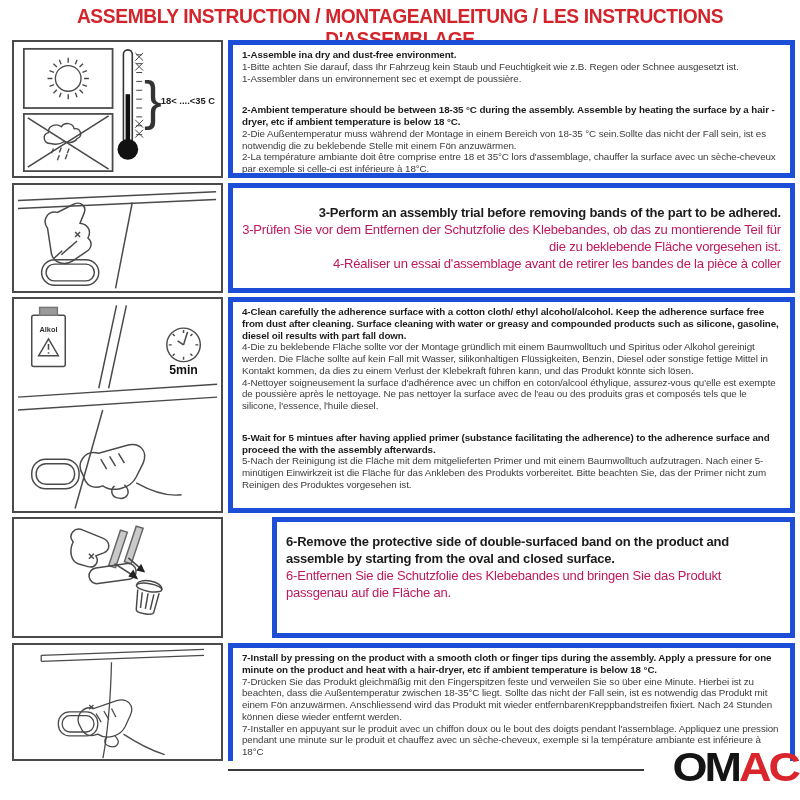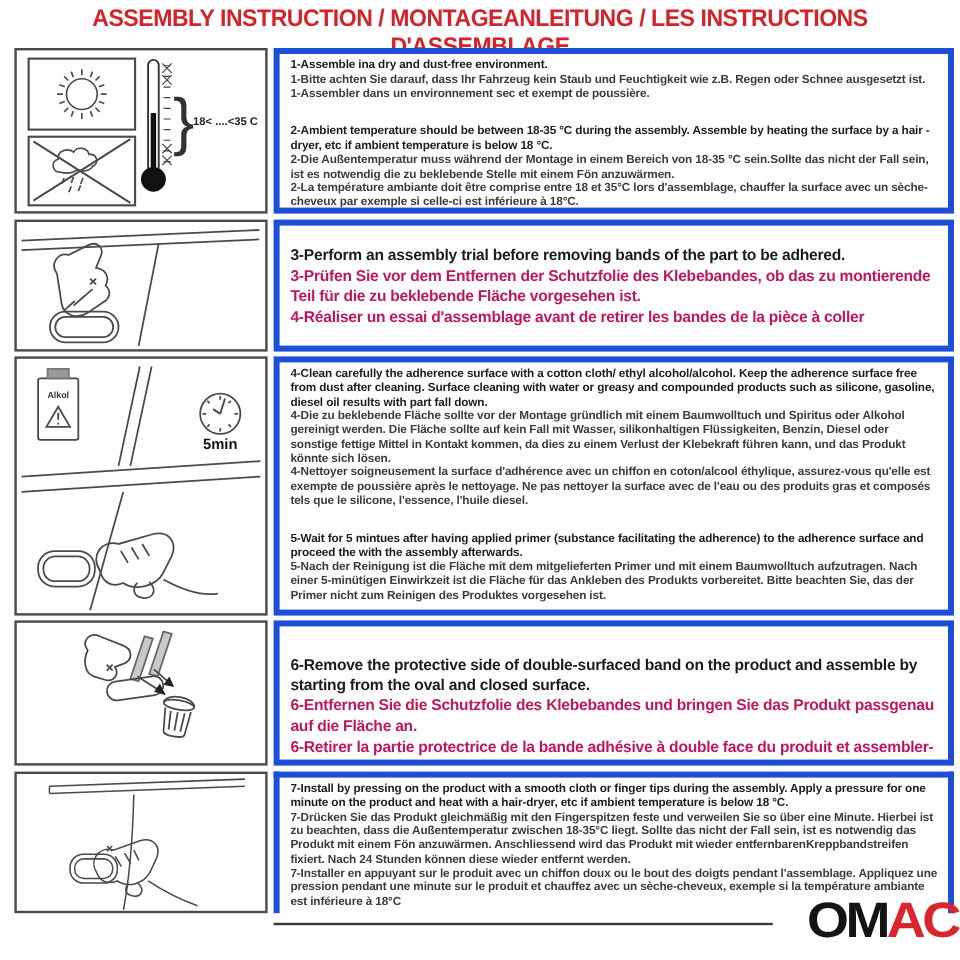--- a/index.html
+++ b/index.html
@@ -8,27 +8,27 @@
   .title{position:absolute;top:5px;left:0;width:100%;text-align:center;
          font-size:20px;font-weight:bold;color:#d3232b;letter-spacing:-0.4px;
          transform:scaleX(0.96);}
   .row{position:absolute;left:12px;right:5px;}
   .img-box{position:absolute;left:0;top:0;width:211px;bottom:0;
            border:2px solid #4a4a4a;background:#fff;box-sizing:border-box;overflow:hidden;}
   .txt-box{position:absolute;left:216px;right:0;top:0;bottom:0;
            border:5px solid #1d4ed8;box-sizing:border-box;
            padding:4px 9px;overflow:hidden;background:#fff;}
   .txt-box.open-bottom{border-bottom:none;}
-  .txt-box p{margin:0;font-weight:bold;}
+  .txt-box p{margin:0;}
   .sm p{font-size:9.8px;line-height:1.2;letter-spacing:-0.1px;color:#3c3c3c;}
   .lg p{font-size:13px;line-height:1.32;letter-spacing:-0.2px;color:#be185d;}
   p.b{font-weight:bold;color:#1c1c1c;}
   p.gap{margin-top:20px;}
-  .pad-lg{padding-top:16px;}
-  .pad-md{padding-top:23px;}
+  .pad-lg{padding-top:16px;text-align:right;}
+  .pad-md{padding-top:11px;margin-left:44px;}
   .footer-line{position:absolute;top:769px;left:228px;width:416px;height:2px;background:#3a3a3a;}
   .logo{position:absolute;top:743px;left:650px;width:148px;text-align:right;
         font-size:45px;font-weight:bold;letter-spacing:-3px;color:#141414;
         transform:scaleY(0.92);transform-origin:top;white-space:nowrap;}
   .logo .red{color:#d9252b;}
   svg{display:block;width:100%;height:100%;}
   svg text{font-family:"Liberation Sans", sans-serif;}
 </style>
 </head>
 <body>
@@ -167,21 +167,20 @@
         </g>
         <g fill="#222">
           <polygon points="126,60 116,57 121,50"></polygon>
           <polygon points="133,53 124,51 129,44"></polygon>
         </g>
       </svg>
     </div>
     <div class="txt-box lg pad-md">
       <p class="b">6-Remove the protective side of double-surfaced band on the product and assemble by starting from the oval and closed surface.</p>
       <p>6-Entfernen Sie die Schutzfolie des Klebebandes und bringen Sie das Produkt passgenau auf die Fläche an.</p>
-      <p>6-Retirer la partie protectrice de la bande adhésive à double face du produit et assembler-le en commençant par une surface ovale et fermée.</p>
     </div>
   </div>
 
   <div class="row" style="top:643px;height:118px;">
     <div class="img-box">
       <svg viewBox="0 0 210 133">
         <g stroke="#4a4a4a" stroke-width="1.5" fill="none">
           <path d="M16,12 L206,5 M16,19 L206,12 M16,12 L16,19"></path>
           <path d="M98,20 C97,60 94,100 88,132"></path>
           <g>

